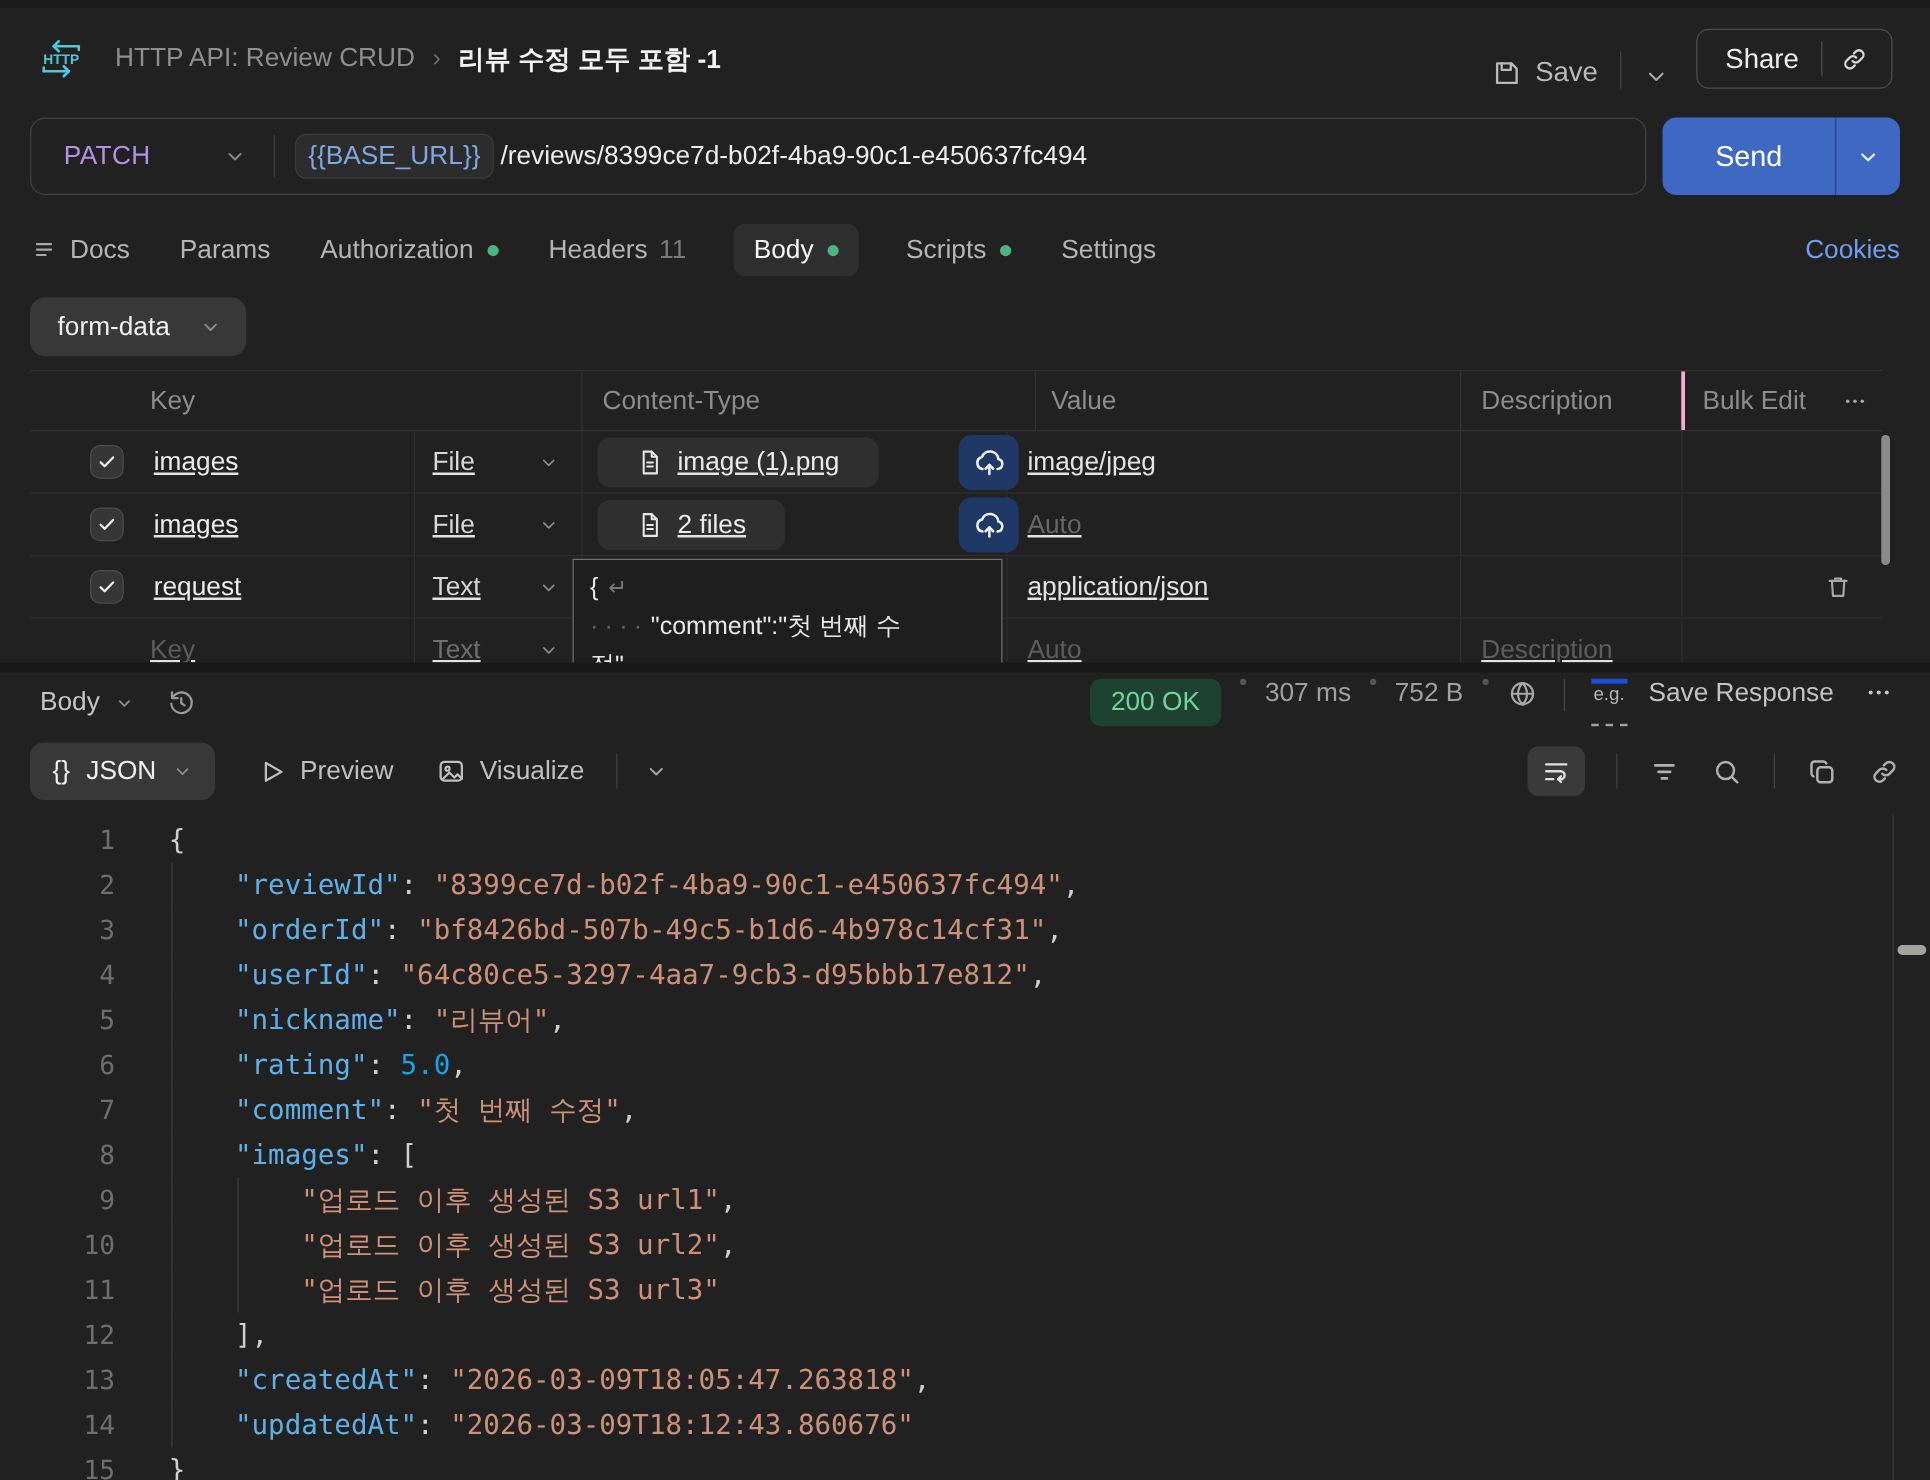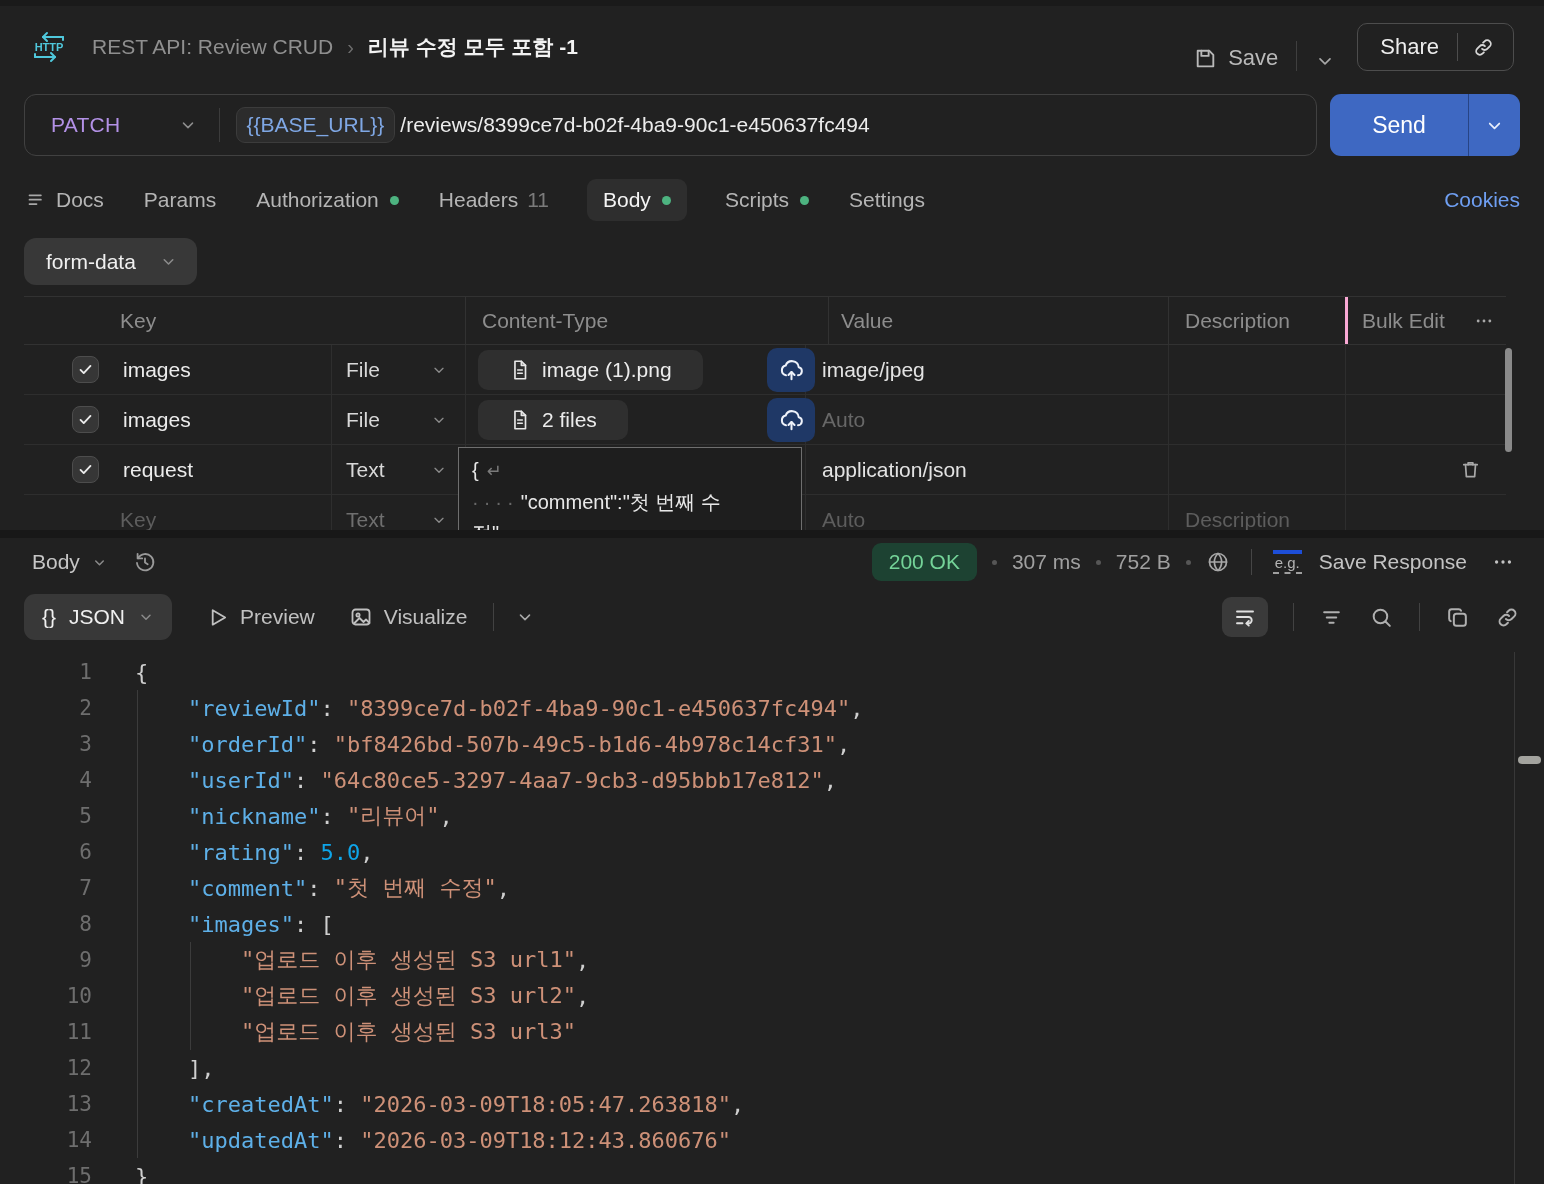--- a/index.html
+++ b/index.html
@@ -43,21 +43,21 @@
   .dot { width:9px; height:9px; border-radius:50%; background:#4db380; margin-left:2px; }
   .cookies { margin-left:auto; color:#6f9ff2; cursor:default; }
 
   
   .formdata-row { position:absolute; top:238px; left:24px; height:47px; }
   .pill-select { display:flex; align-items:center; gap:24px; background:#383838; border-radius:12px; height:47px; padding:0 20px 0 22px; font-size:21px; color:#f0f0f0; cursor:default; }
 
   
   .ftable { position:absolute; top:296px; left:24px; width:1482px; height:234px; overflow:hidden; border-top:1px solid #323232; }
   .thead { display:flex; height:48px; align-items:center; color:#8d8d8d; font-size:21px; border-bottom:1px solid #323232; }
-  .trow { display:flex; height:50px; align-items:center; font-size:21px; border-bottom:1px solid #2e2e2e; position:relative; }
+  .trow { display:flex; height:50px; align-items:center; font-size:21px; border-bottom:1px solid #2e2e2e; position:relative;text-decoration:underline; }
   .cell { height:100%; display:flex; align-items:center; }
   .h-key { width:441px; padding-left:96px; }
   .h-val { width:340px; padding-left:12px; border-left:1px solid #323232; }
   .h-ct { width:363px; padding-left:16px; border-left:1px solid #323232; }
   .h-desc { width:177px; padding-left:16px; border-left:1px solid #323232; }
   .h-bulk { width:161px; padding-left:14px; border-left:3px solid #f9a8d4; justify-content:space-between; padding-right:12px; }
   .c-key { width:307px; padding-left:48px; gap:24px; }
   .c-type { width:134px; border-left:1px solid #2e2e2e; justify-content:space-between; padding:0 18px 0 14px; color:#d8d8d8; }
   .c-val { width:340px; border-left:1px solid #2e2e2e; position:relative; padding-left:12px; }
   .c-ct { width:363px; border-left:1px solid #2e2e2e; padding-left:16px; }
@@ -76,21 +76,21 @@
   .retmark { color:#7a7a7a; margin-left:8px; font-size:18px; }
   .wsdots { color:#686868; letter-spacing:5px; margin-right:2px; }
   .tbl-scroll { position:absolute; left:1505px; top:348px; width:7px; height:104px; background:#8a8a8a; border-radius:4px; }
 
   
   .resp-divider { position:absolute; top:530px; left:0; right:0; height:8px; background:#181818; }
   .response { position:absolute; top:538px; left:0; right:0; bottom:0; }
   .resp-status { height:48px; display:flex; align-items:center; padding:0 30px 0 32px; }
   .resp-left { display:flex; align-items:center; gap:12px; color:#c6c6c6; font-size:21px; }
   .resp-left .hist { margin-left:14px; color:#9a9a9a; }
-  .resp-right { margin-left:auto; display:flex; align-items:center; gap:15px; color:#a0a0a0; font-size:21px; }
+  .resp-right { margin-left:auto; display:flex; gap:15px; color:#a0a0a0; font-size:21px; }
   .status-pill { background:#1d4232; color:#74d398; font-size:21px; padding:7px 17px; border-radius:9px; }
   .meta-dot { width:5px; height:5px; border-radius:50%; background:#565656; }
   .meta-div { width:1px; height:26px; background:#464646; margin:0 6px; }
   .eg-badge { font-size:15px; color:#b3b3b3; border-top:4px solid #1d4ed8; border-bottom:2px dashed #9f9f9f; padding:0 2px 1px 2px; }
   .save-resp { color:#c3c3c3; margin-left:2px; }
   .more-h { color:#c3c3c3; margin-left:10px; }
 
   .resp-toolbar { height:50px; margin-top:6px; display:flex; align-items:center; padding:0 24px; }
   .json-pill { display:flex; align-items:center; gap:13px; background:#383838; border-radius:11px; height:46px; padding:0 18px; font-size:21px; color:#f0f0f0; cursor:default; }
   .braces { font-size:21px; color:#f0f0f0; }
@@ -124,21 +124,21 @@
     <svg width="38" height="36" viewBox="0 0 38 36" fill="none" stroke="#4fc8dc" stroke-width="2" stroke-linecap="round" stroke-linejoin="round">
       <path d="M33 8H13"></path>
         <path d="M17 4l-4 4 4 4"></path>
         <path d="M33 8v3"></path>
       <path d="M5 28h20"></path>
         <path d="M21 24l4 4-4 4"></path>
         <path d="M5 28v-3"></path>
       <text x="19" y="22" font-size="11" font-weight="bold" fill="#4fc8dc" stroke="none" text-anchor="middle" font-family="Liberation Sans, sans-serif">HTTP</text>
     </svg>
   </span>
-  <span class="crumb-parent">REST API: Review CRUD</span>
+  <span class="crumb-parent">HTTP API: Review CRUD</span>
   <span class="crumb-sep">›</span>
   <span class="crumb-title">리뷰 수정 모두 포함 -1</span>
 
   <div class="topbar-right">
     <div class="save-group">
       <span>
         <svg width="25" height="25" viewBox="0 0 24 24" fill="none" stroke="currentColor" stroke-width="1.8" stroke-linecap="round" stroke-linejoin="round">
           <path d="M4.5 4.5h11l4 4v11h-15z"></path>
             <path d="M8 4.5V9.5h7V4.5"></path>
         </svg>

